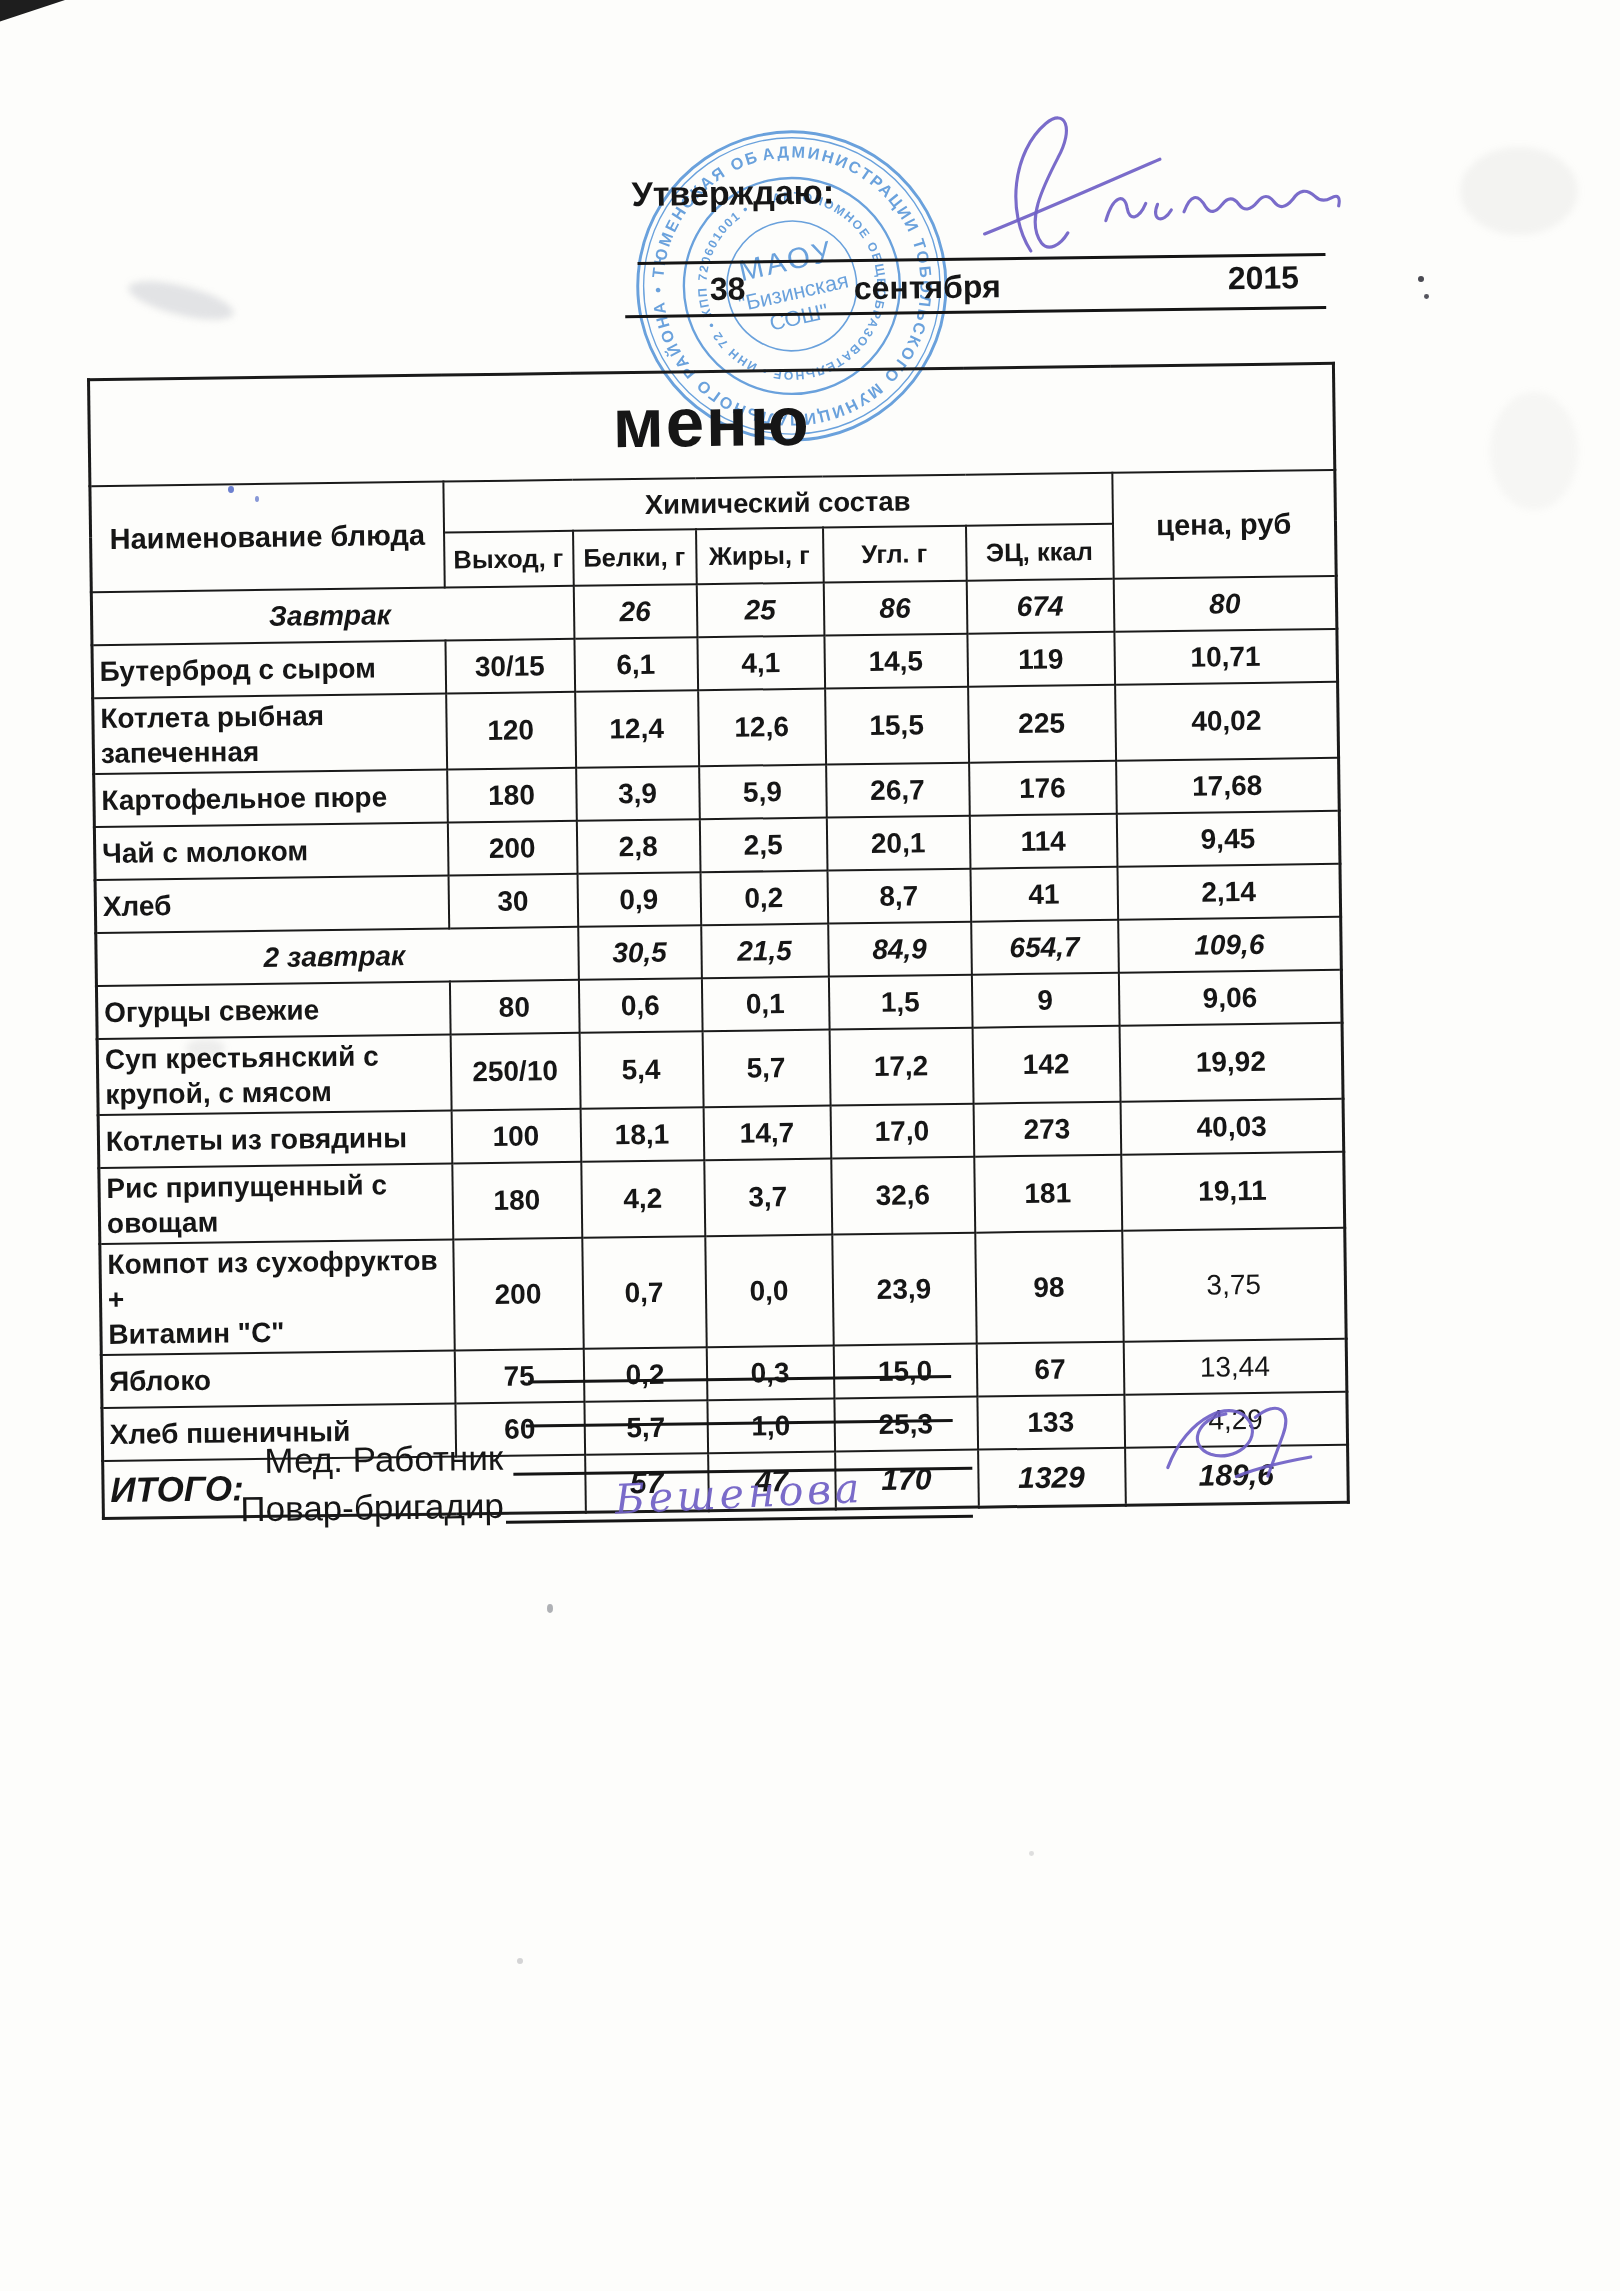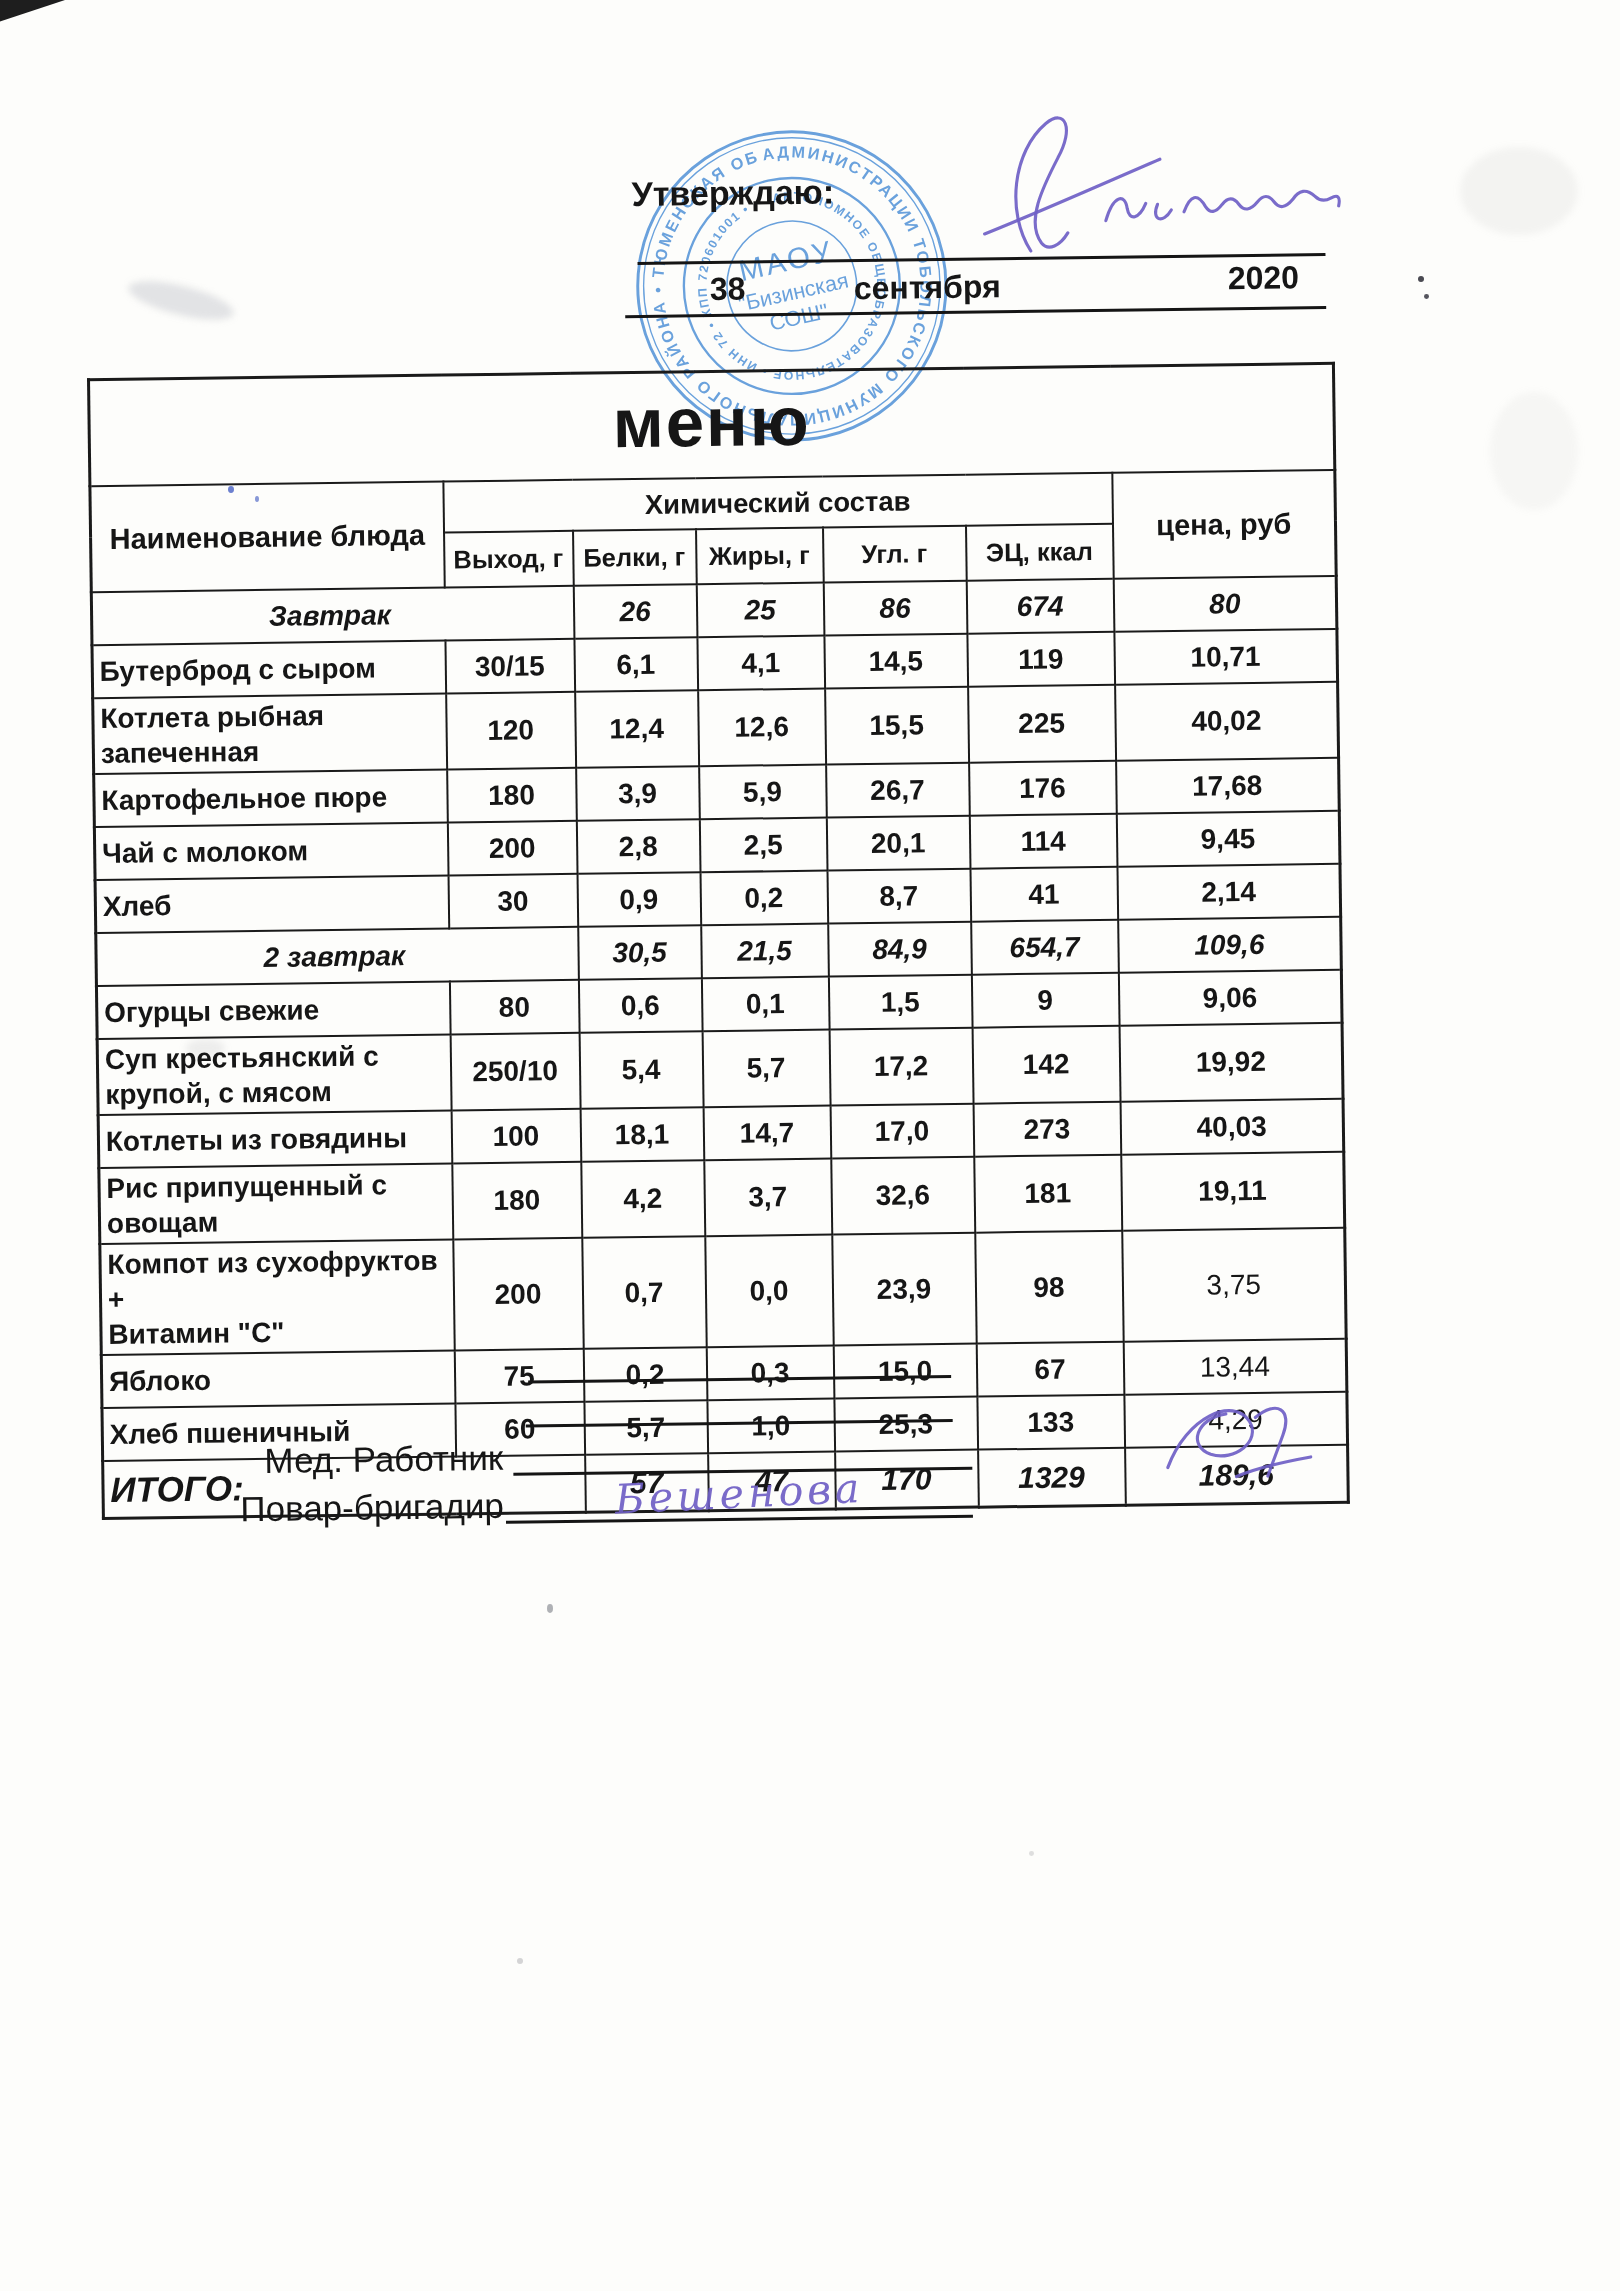--- a/index.html
+++ b/index.html
@@ -105,21 +105,21 @@
       <path d="M 75,152 C 50,112 58,50 92,22 C 112,6 121,27 104,57 C 88,87 70,122 86,144 C 93,153 105,147 113,134"></path>
       <path d="M 28,134 C 90,110 150,84 208,60"></path>
       <path d="M 152,122 C 160,96 172,94 174,110 C 176,123 186,121 193,105"></path>
       <path d="M 205,106 C 198,122 210,127 219,112"></path>
       <path d="M 232,114 q 10,-26 22,-5 q 7,11 17,-2 q 9,-11 17,0 q 8,11 19,-2 q 9,-11 17,0 q 8,11 19,-2 q 10,-15 23,-3 q 7,7 16,2 q 11,-6 8,8"></path>
     </svg>
 
     <div class="date-line" style="left:645px;top:261px;width:688px;"></div>
     <div class="date-val" style="left:717px;top:271px;">38</div>
     <div class="date-val" style="left:861px;top:272px;">сентября</div>
-    <div class="date-val" style="left:1235px;top:267px;">2020</div>
+    <div class="date-val" style="left:1235px;top:267px;">2015</div>
     <div class="date-line" style="left:632px;top:314px;width:701px;"></div>
 
     <table class="menu">
       <colgroup>
         <col style="width:353px">
           <col style="width:129px">
           <col style="width:123px">
         <col style="width:127px">
           <col style="width:143px">
           <col style="width:147px">

